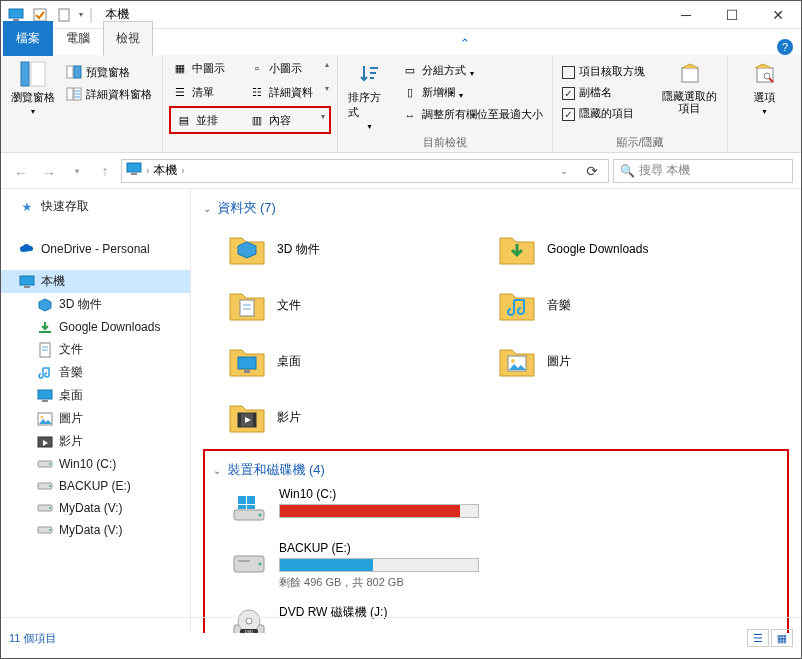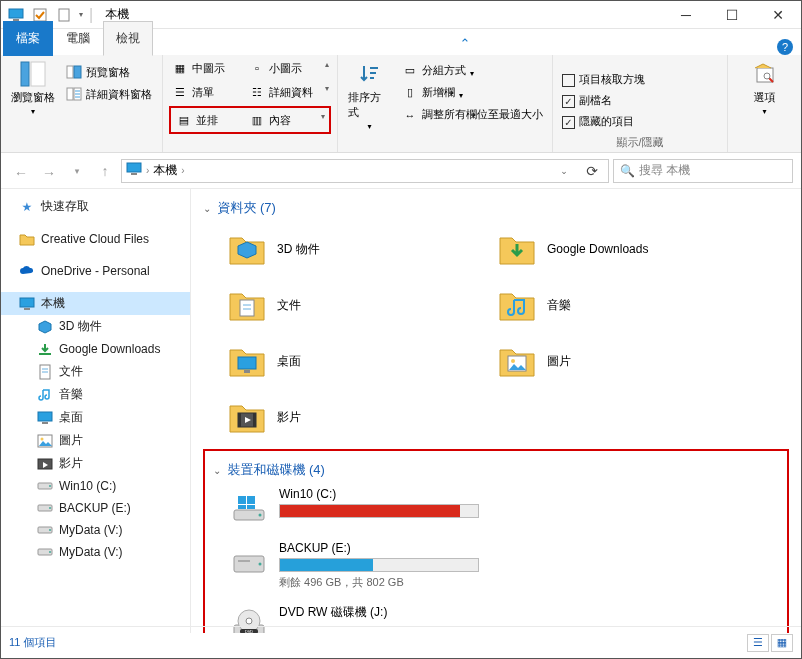--- a/index.html
+++ b/index.html
@@ -58,21 +58,21 @@
   .drives-section { border: 2px solid #d40000; padding: 6px 4px 10px 4px; margin-top: 4px; }
   .drive-grid { display: flex; flex-wrap: wrap; padding-left: 16px; gap: 6px 0; }
   .drive-item { width: 280px; display: flex; gap: 10px; padding: 4px; }
   .drive-icon { width: 40px; height: 40px; display: flex; align-items: center; justify-content: center; flex-shrink: 0; }
   .drive-info { flex: 1; display: flex; flex-direction: column; gap: 3px; font-size: 12px; }
   .drive-bar { width: 200px; height: 14px; border: 1px solid #bcbcbc; background: #eee; position: relative; }
   .drive-bar-fill { height: 100%; }
   .drive-sub { font-size: 11px; color: #666; }
 
   
-  .statusbar { position: absolute; bottom: 0; left: 0; right: 0; height: 32px; border-top: 1px solid #eaeaea; display: flex; align-items: center; padding: 0 8px; font-size: 11px; color: #1a5fb4; }
+  .statusbar { position: absolute; bottom: 0; left: 0; right: 0; height: 41px; border-top: 1px solid #eaeaea; display: flex; align-items: center; padding: 0 8px; font-size: 11px; color: #1a5fb4; }
   .status-right { margin-left: auto; display: flex; gap: 2px; }
   .view-toggle { width: 22px; height: 18px; border: 1px solid #ccc; display: flex; align-items: center; justify-content: center; }
 
   .crumb-sep { color: #888; font-size: 10px; }
 </style>
 </head>
 <body>
 
 <div class="titlebar">
   <div class="qat">
@@ -214,37 +214,47 @@
             <span class="ribbon-icon-sm">▯</span>
             <span>新增欄</span> 
             <span style="font-size:8px">▾</span>
           </div>
         <div class="rbtn-sm">
             <span class="ribbon-icon-sm">↔</span>
             <span>調整所有欄位至最適大小</span>
           </div>
       </div>
     </div>
+    <div class="ribbon-group-label">目前檢視</div>
   </div>
 
   <div class="ribbon-group" style="width:175px">
     <div class="ribbon-group-body">
-      <div class="ribbon-stack" style="margin-top:12px">
+      <div class="ribbon-stack" style="margin-top:4px">
         <div class="rbtn-sm">
             <span class="chk"></span>
             <span>項目核取方塊</span>
           </div>
         <div class="rbtn-sm">
             <span class="chk">✓</span>
             <span>副檔名</span>
           </div>
         <div class="rbtn-sm">
             <span class="chk">✓</span>
             <span>隱藏的項目</span>
           </div>
+      </div>
+      <div class="rbtn" style="margin-left:6px">
+        <div class="ribbon-icon">
+            <svg width="24" height="24" viewBox="0 0 24 24">
+              <rect x="4" y="6" width="16" height="14" fill="#fff" stroke="#888"></rect>
+              <path d="M4 6 L12 2 L20 6" fill="#f5c85a" stroke="#c89a2a"></path>
+            </svg>
+          </div>
+        <span style="text-align:center;line-height:1.1">隱藏選取的項目</span>
       </div>
     </div>
     <div class="ribbon-group-label">顯示/隱藏</div>
   </div>
 
   <div class="ribbon-group" style="flex:1;border-right:none">
     <div class="ribbon-group-body" style="justify-content:center">
       <div class="rbtn">
         <div class="ribbon-icon">
             <svg width="24" height="24" viewBox="0 0 24 24">
@@ -286,28 +296,20 @@
   </div>
 </div>
 
 <div class="main">
   <div class="sidebar">
     <div class="side-item">
       <span class="side-icon" style="color:#3a8ad6">★</span>
       <span>快速存取</span>
     </div>
     <div class="side-spacer"></div>
-    <div class="side-item">
-      <span class="side-icon">
-          <svg width="16" height="14" viewBox="0 0 16 14">
-            <path d="M1 3 h5 l2 2 h7 v8 h-14 z" fill="#f5c85a" stroke="#c89a2a"></path>
-          </svg>
-        </span>
-      <span>Creative Cloud Files</span>
-    </div>
     <div class="side-spacer"></div>
     <div class="side-item">
       <span class="side-icon">
           <svg width="16" height="12" viewBox="0 0 16 12">
             <path d="M4 9 a3 3 0 0 1 0 -6 a4 4 0 0 1 7 0 a2.5 2.5 0 0 1 1 5 z" fill="#0a64c2"></path>
           </svg>
         </span>
       <span>OneDrive - Personal</span>
     </div>
     <div class="side-spacer"></div>

